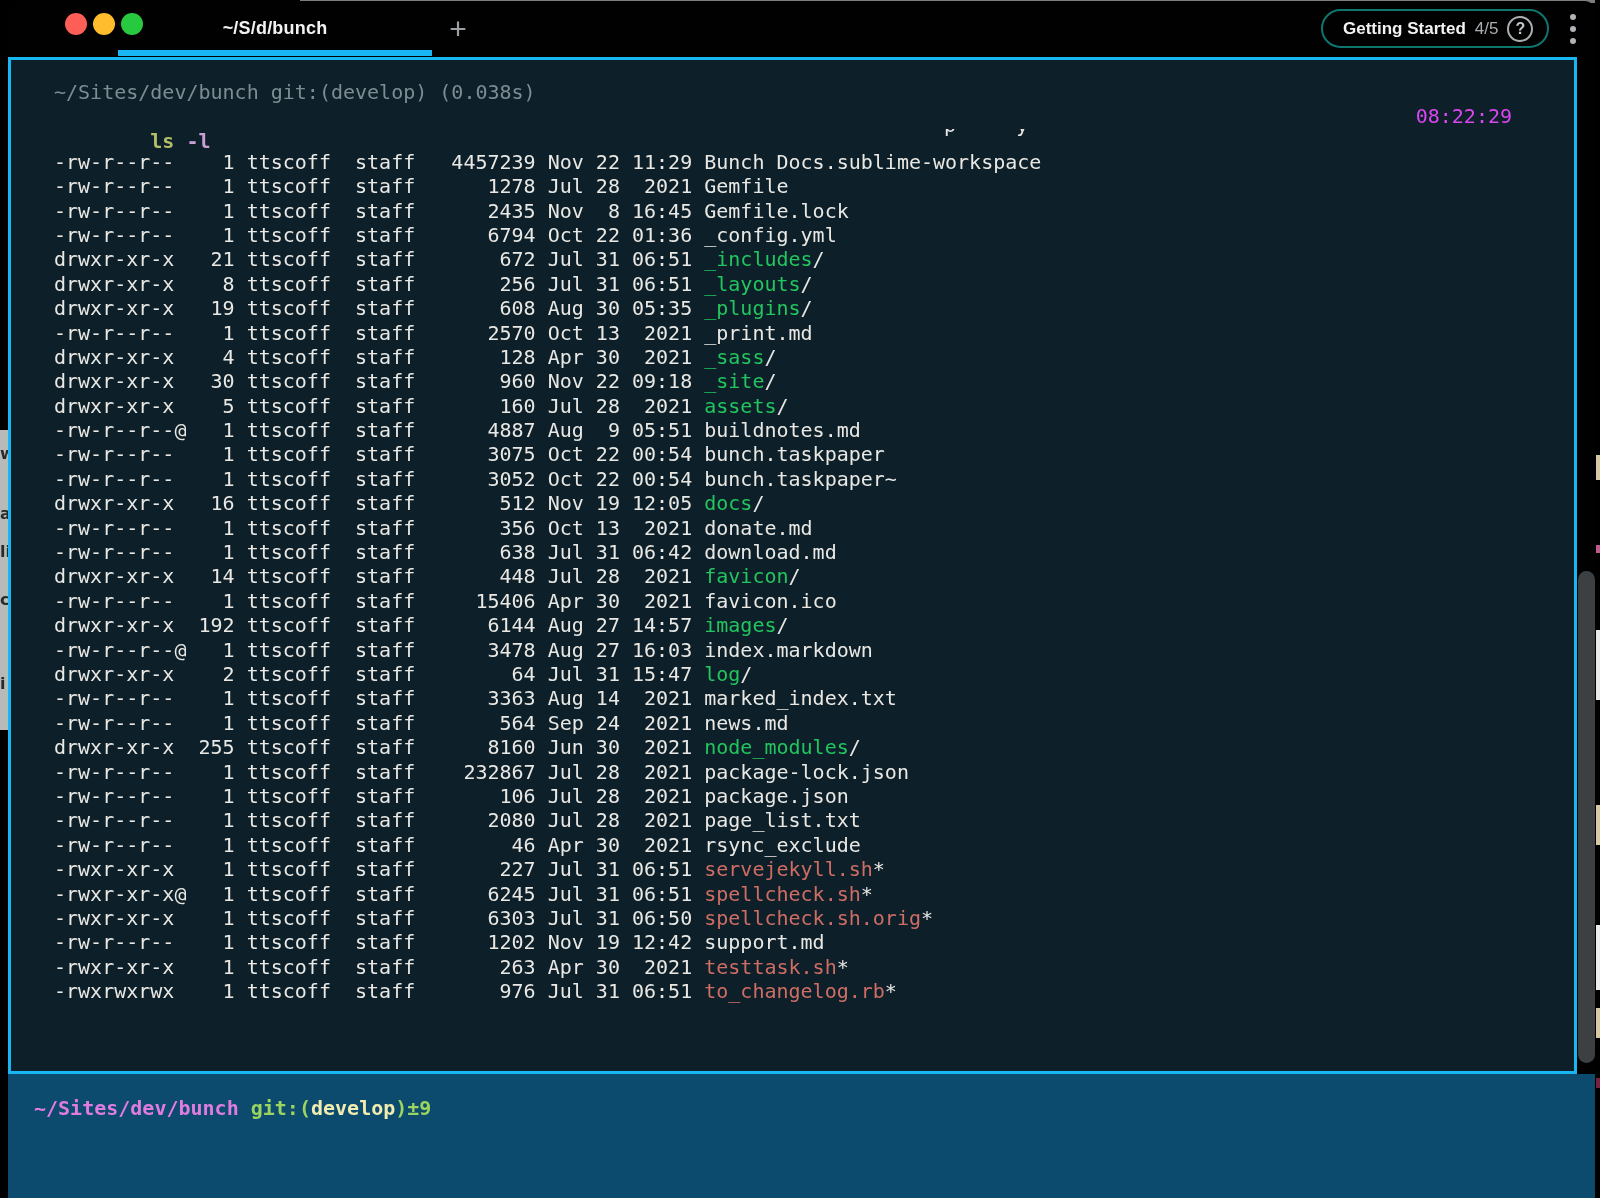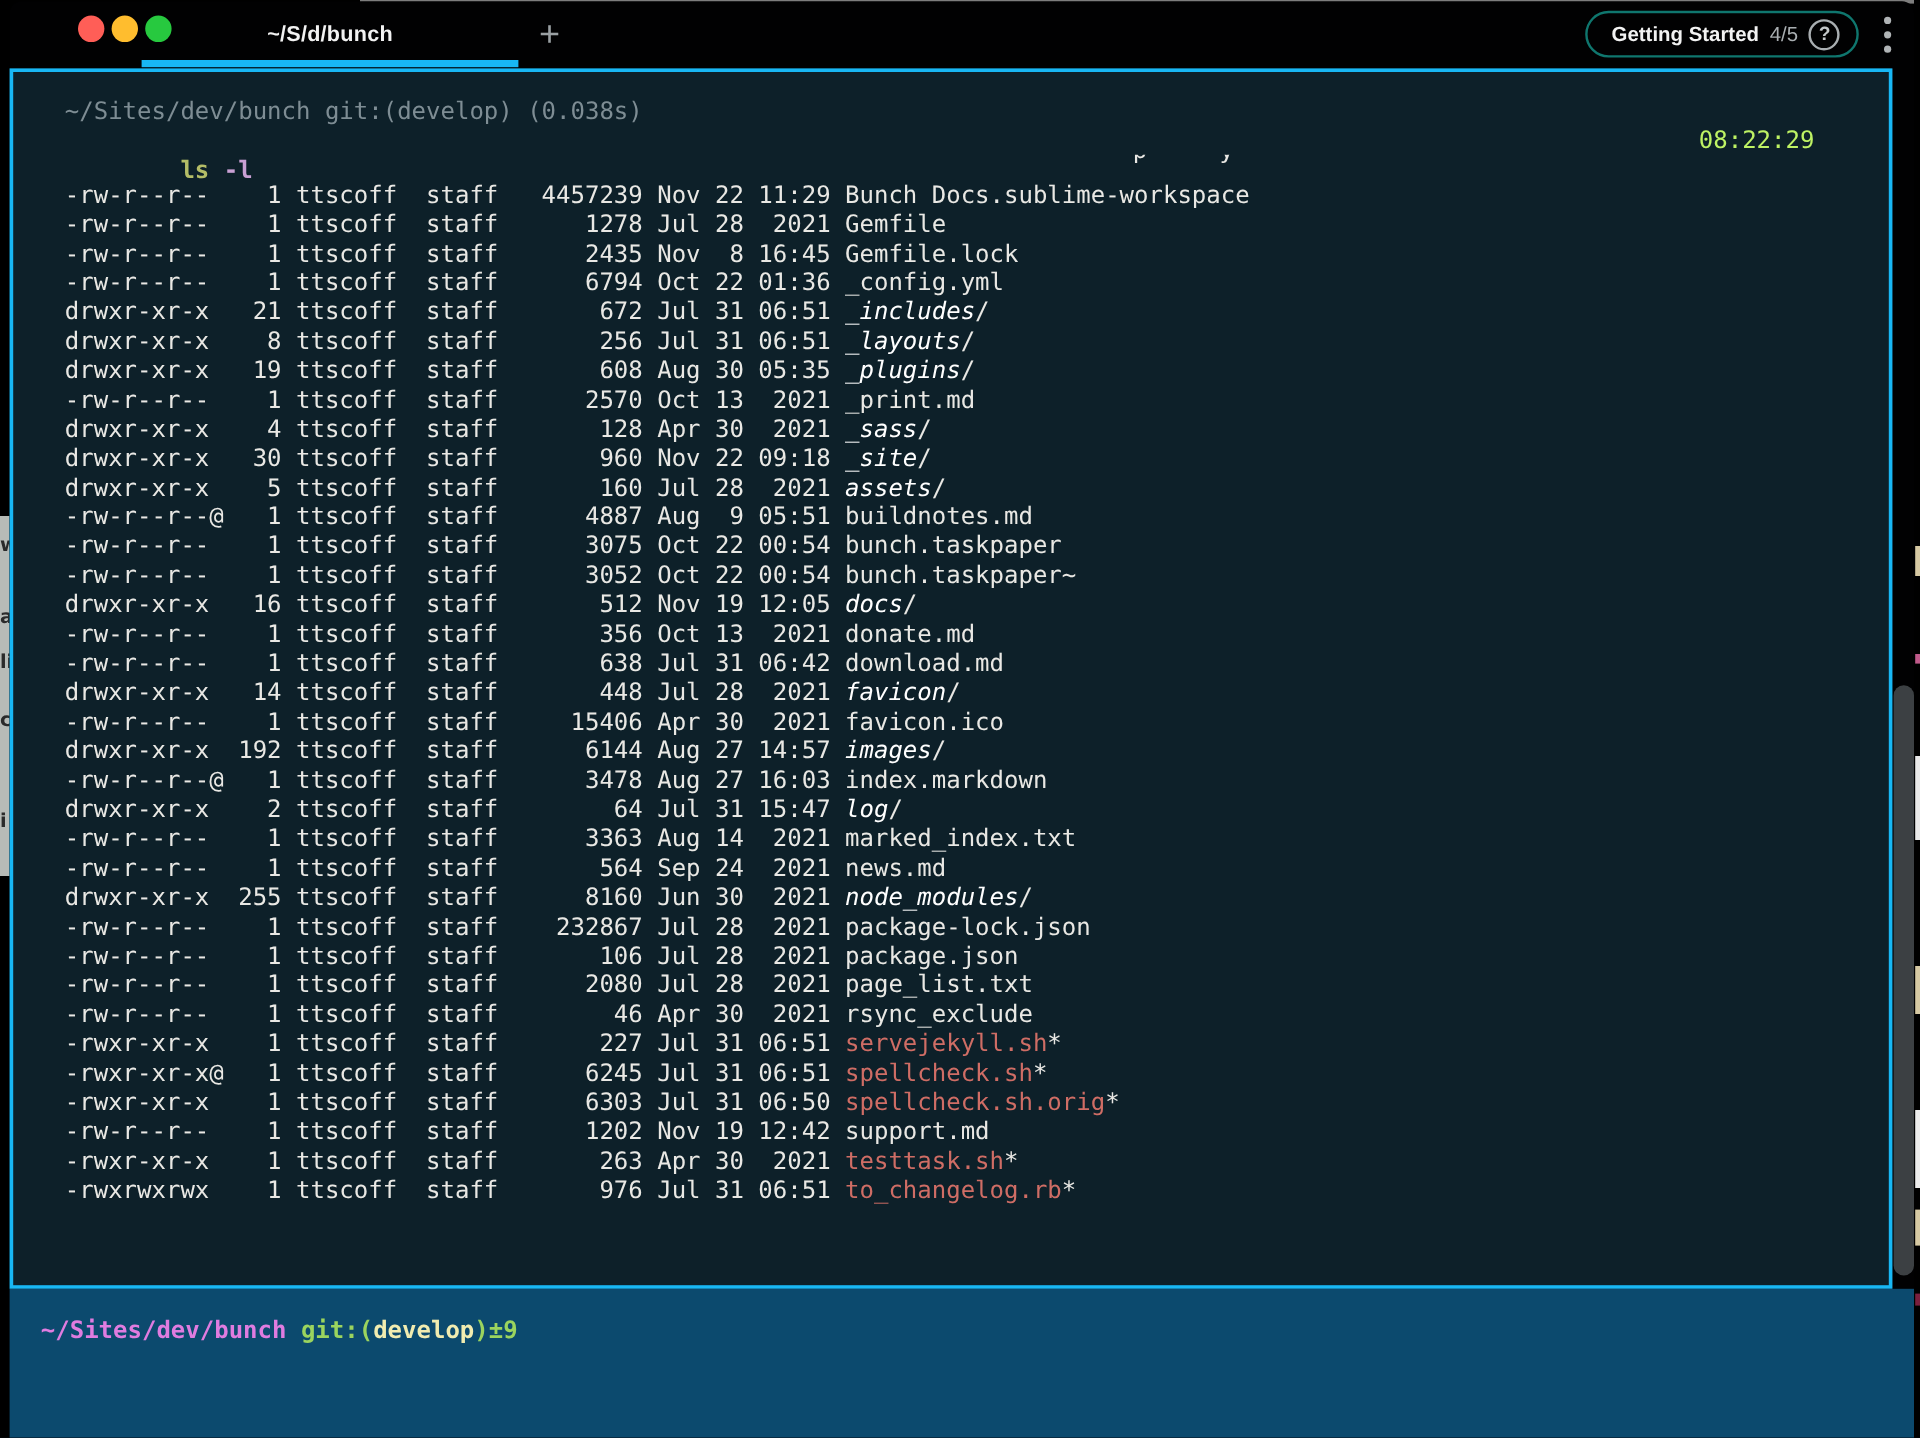--- a/index.html
+++ b/index.html
@@ -40,25 +40,25 @@
   .pane { position:absolute; left:0; top:56px; width:1569px; height:1017px;
           background:#0d2029; border:3px solid #18b7f4; }
   .term { position:absolute; left:31px; top:20px; right:0;
           font-family:"DejaVu Sans Mono", monospace; font-size:20px; line-height:24.4px;
           color:#e9e8e4;margin-left:12px; }
   .tline { white-space:pre; height:24.4px; }
   .ctx { color:#7e8d94; }
   .cmdline { position:relative; }
   .cmd-prog { color:#b4bd67; font-weight:bold; }
   .cmd-arg  { color:#c9a0d4; font-weight:bold; }
-  .stamp { position:absolute; right:62px; top:0; color:#bef264; }
+  .stamp { position:absolute; right:62px; top:0; color:#d946ef; }
   .partial { height:21px; overflow:hidden; position:relative; }
   .partial pre { position:absolute; top:-16px; left:890px;
                  font:20px/24.4px "DejaVu Sans Mono", monospace; color:#e9e8e4; }
-  .n-dir  { color:#ffffff;font-style:italic; }
+  .n-dir  { color:#22c55e; }
   .n-exec { color:#cf6d65; }
   .n-file { color:#e9e8e4; }
 
   
   .scroll-thumb { position:absolute; left:1570px; top:570px; width:17px; height:492px;
                   background:#3c4043; border-radius:9px; }
 
   
   .bottom { position:absolute; left:0; top:1073px; width:100%; height:124px; background:#0c4a6e; }
   .prompt { position:absolute; left:26px; top:22px;

